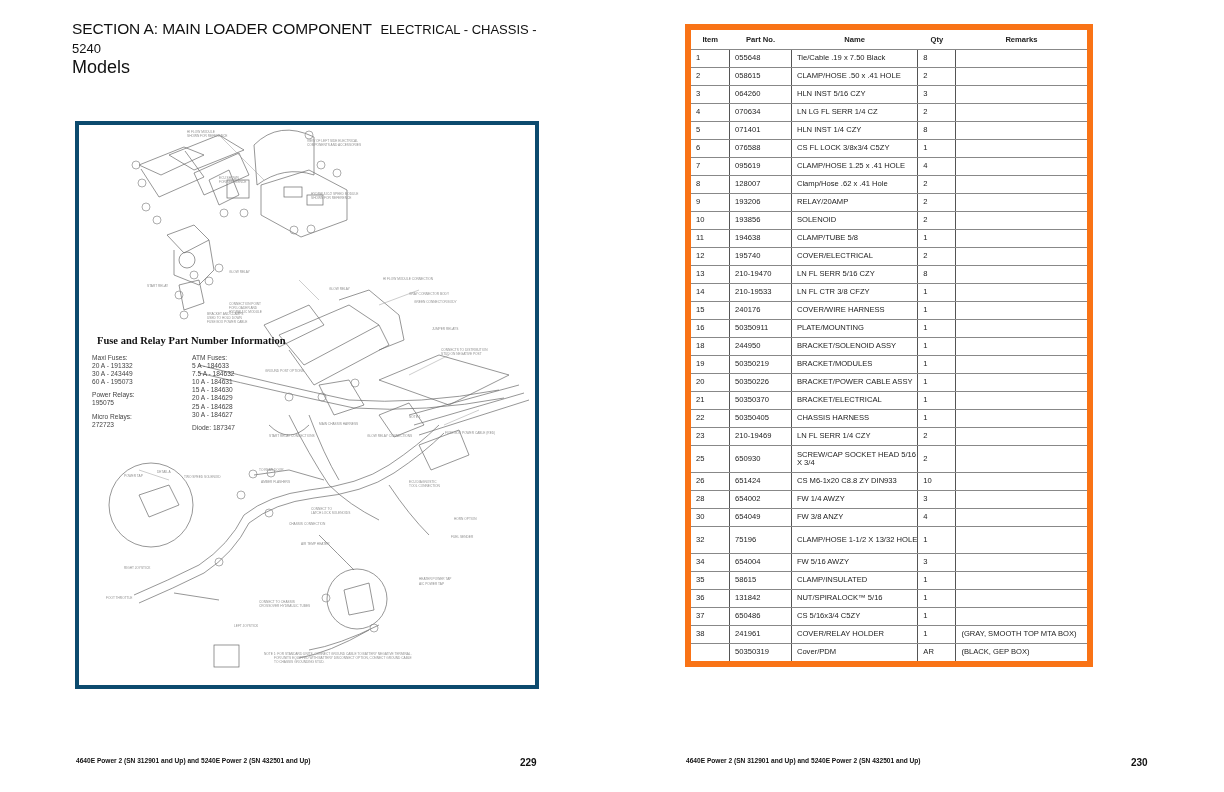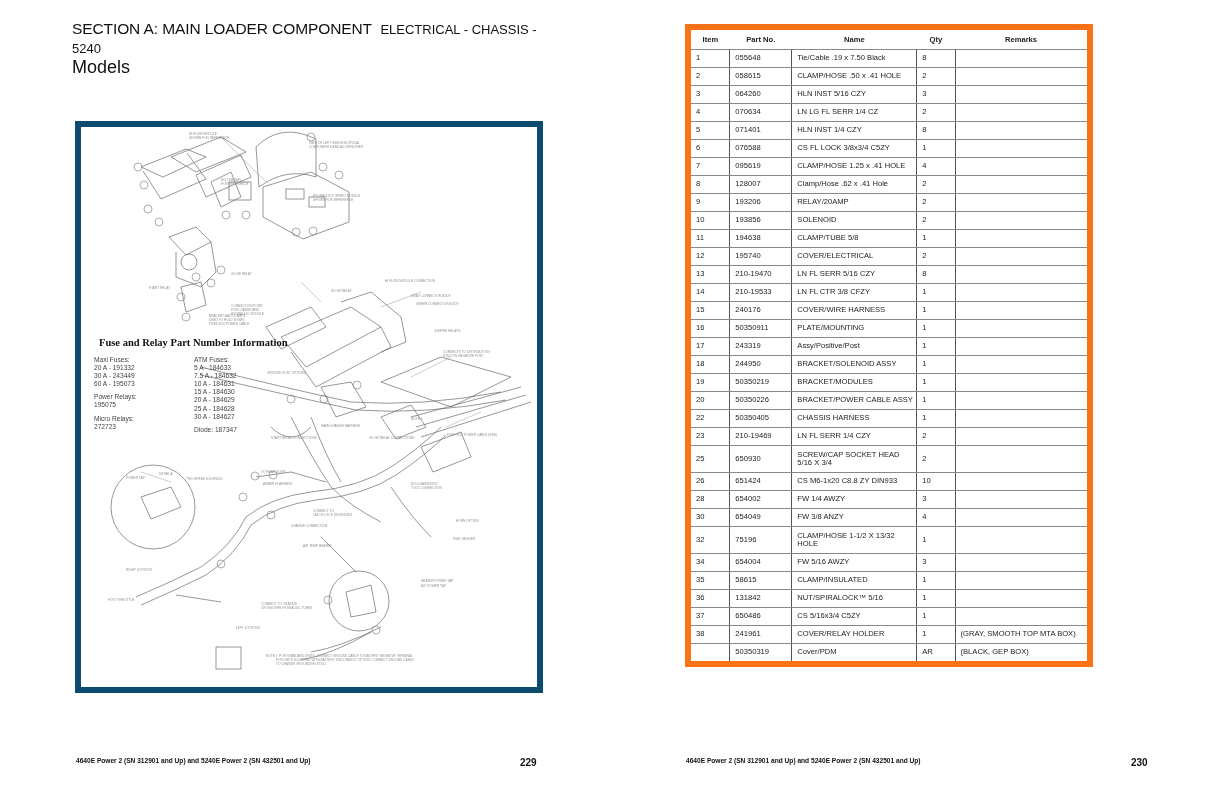--- a/index.html
+++ b/index.html
@@ -7,21 +7,21 @@
          font-family: "Liberation Sans", sans-serif; color: #111; }
 
   
   .page-left { position: absolute; left: 0; top: 0; width: 612px; height: 792px; }
   .title-wrap { position: absolute; left: 72px; top: 20px; width: 480px; line-height: 18px; }
   .title-main { font-weight: normal; font-size: 15.5px; letter-spacing: -0.1px; }
   .title-sub { font-size: 13px; margin-left: 4px; }
   .title-line2 { font-size: 18px; }
 
   .figure { position: absolute; left: 75px; top: 121px; width: 456px; height: 560px;
-            border: 6px solid #0c4a6e; background: #fff; overflow: hidden; }
+            border: 4px solid #0c4a6e; background: #fff; overflow: hidden; }
   .figure svg { position: absolute; left: 0; top: 0; }
 
   .fuse-box { position: absolute; left: 13px; top: 210px; width: 200px; }
   .fuse-title { font-family: "Liberation Serif", serif; font-weight: bold; font-size: 10.5px;
                 margin-left: 5px; margin-bottom: 8px; white-space: nowrap; }
   .fuse-cols { display: flex; font-size: 6.6px; color: #444; line-height: 8.1px; }
   .fuse-col-a { width: 100px; }
   .fuse-col-b { width: 100px; }
   .fuse-gap { height: 5px; }
 
@@ -356,44 +356,44 @@
           <td></td>
         </tr>
         <tr>
           <td>16</td>
           <td>50350911</td>
           <td>PLATE/MOUNTING</td>
           <td>1</td>
           <td></td>
         </tr>
         <tr>
-          <td>17</td>
-          <td>243319</td>
-          <td>Assy/Positive/Post</td>
-          <td>1</td>
-          <td></td>
-        </tr>
-        <tr>
           <td>18</td>
           <td>244950</td>
           <td>BRACKET/SOLENOID ASSY</td>
           <td>1</td>
           <td></td>
         </tr>
         <tr>
           <td>19</td>
           <td>50350219</td>
           <td>BRACKET/MODULES</td>
           <td>1</td>
           <td></td>
         </tr>
         <tr>
           <td>20</td>
           <td>50350226</td>
           <td>BRACKET/POWER CABLE ASSY</td>
+          <td>1</td>
+          <td></td>
+        </tr>
+        <tr>
+          <td>21</td>
+          <td>50350370</td>
+          <td>BRACKET/ELECTRICAL</td>
           <td>1</td>
           <td></td>
         </tr>
         <tr>
           <td>22</td>
           <td>50350405</td>
           <td>CHASSIS HARNESS</td>
           <td>1</td>
           <td></td>
         </tr>

